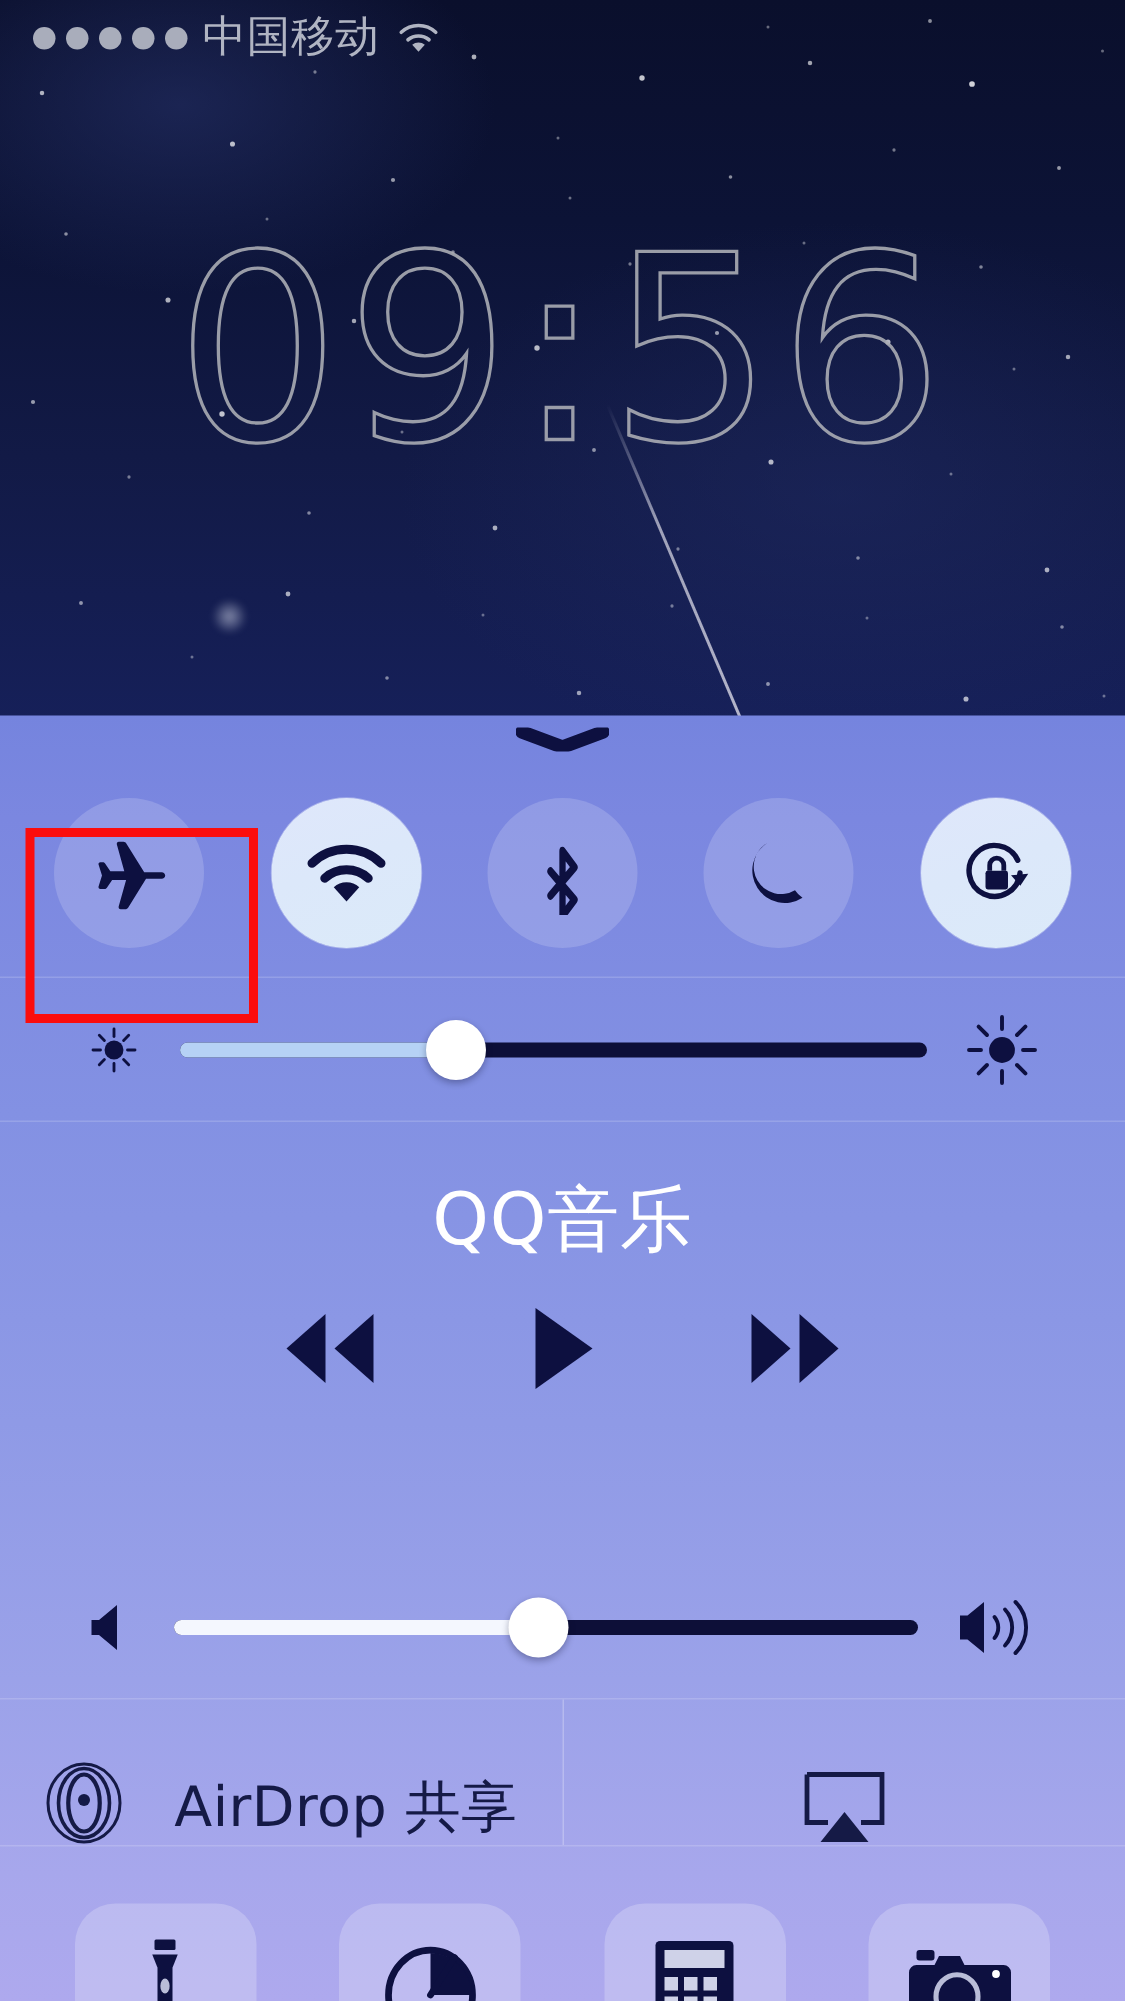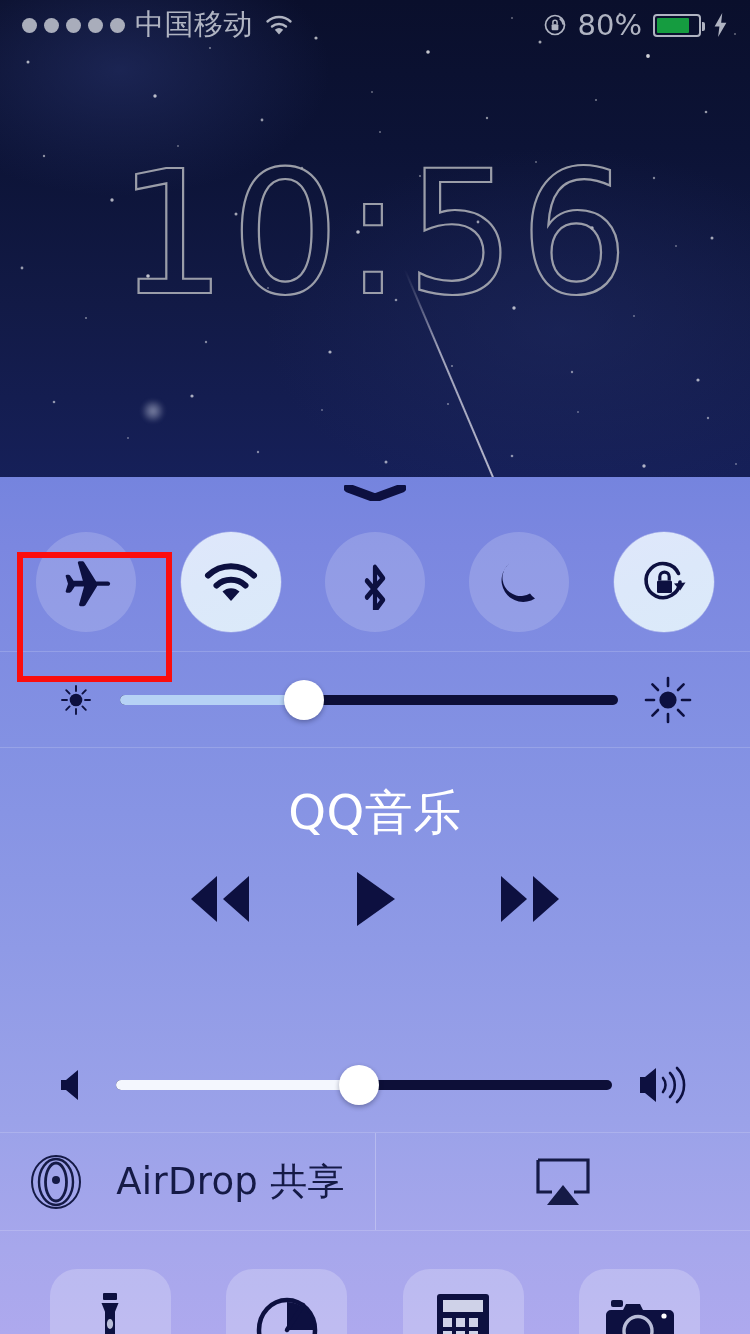--- a/index.html
+++ b/index.html
@@ -290,21 +290,21 @@
 
   
   .air-row {
     display: flex;
     height: 97px;
     position: relative;
   }
   .air-cell {
     flex: 1;
     display: flex;
-    align-items: center;
+    align-items: flex-end;
     justify-content: center;
     gap: 34px;
     position: relative;
   }
   .air-cell + .air-cell::before {
     content: "";
     position: absolute;
     left: 0; top: 0;
     width: 1px; height: 100%;
     background: rgba(255,255,255,.26);
@@ -459,38 +459,23 @@
       </div>
       <span class="carrier">中国移动</span>
       <svg class="wifi-status" viewBox="0 0 28 22">
         <g fill="none" stroke="#b0b4c2" stroke-width="2.4" stroke-linecap="round">
           <path d="M2.5 7.5 A17 17 0 0 1 25.5 7.5"></path>
           <path d="M7 12.5 A11 11 0 0 1 21 12.5"></path>
         </g>
         <path d="M14 20.5 L9.8 15.8 A6.5 6.5 0 0 1 18.2 15.8 Z" fill="#b0b4c2"></path>
       </svg>
     </div>
-    <div class="sb-right">
-      <svg class="rot-lock-status" viewBox="0 0 24 24">
-        <circle cx="12" cy="12" r="9.5" fill="none" stroke="#b0b4c2" stroke-width="1.7"></circle>
-        <rect x="8.6" y="11.2" width="6.8" height="6" rx="1" fill="#b0b4c2"></rect>
-        <path d="M9.9 11.2 V9.4 a2.1 2.1 0 0 1 4.2 0 v1.8" fill="none" stroke="#b0b4c2" stroke-width="1.5"></path>
-        <path d="M17.2 6 a8 8 0 0 1 3 5" fill="none" stroke="#b0b4c2" stroke-width="1.7" stroke-linecap="round"></path>
-      </svg>
-      <span class="batt-pct">80%</span>
-      <div class="batt">
-        <div class="batt-fill" id="battFill" style="width: 80%; background: rgb(21, 156, 64);"></div>
-      </div>
-      <svg class="bolt" viewBox="0 0 12 22">
-        <path d="M7.6 0 L0.6 12.4 H5 L3.8 22 L11.4 9 H6.6 Z" fill="#b0b4c2"></path>
-      </svg>
-    </div>
   </div>
 
-  <div class="clock">10:56</div>
+  <div class="clock">09:56</div>
 
   <div class="cc">
 
     <div class="grabber-wrap">
       <svg class="grabber" viewBox="0 0 62 16">
         <path d="M4 3 L31 13 L58 3" fill="none" stroke="#0d1040" stroke-width="9" stroke-linecap="round" stroke-linejoin="round"></path>
       </svg>
     </div>
 
     <div class="toggles cc-sec">

